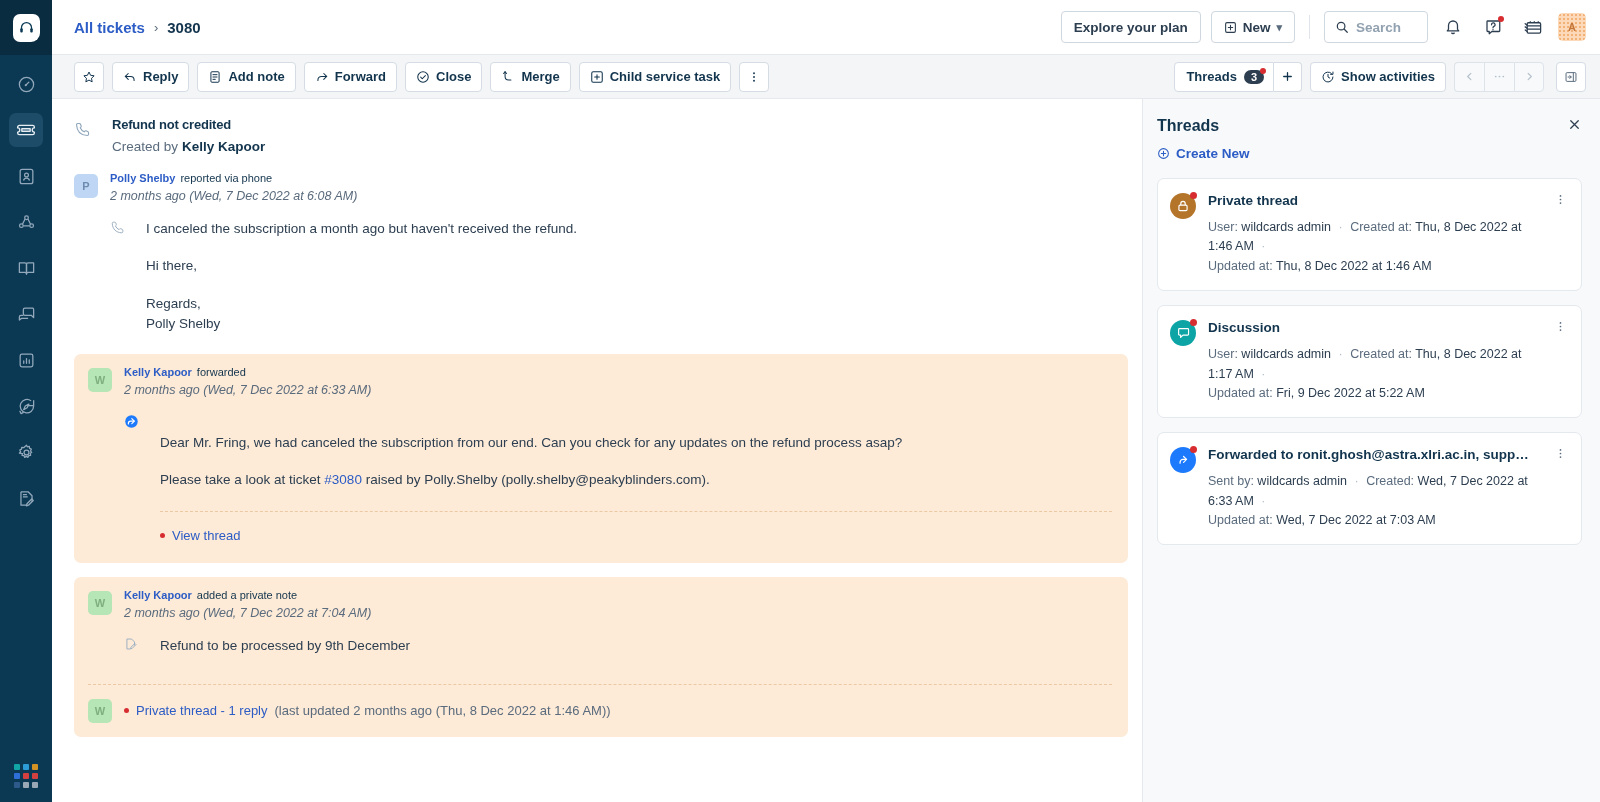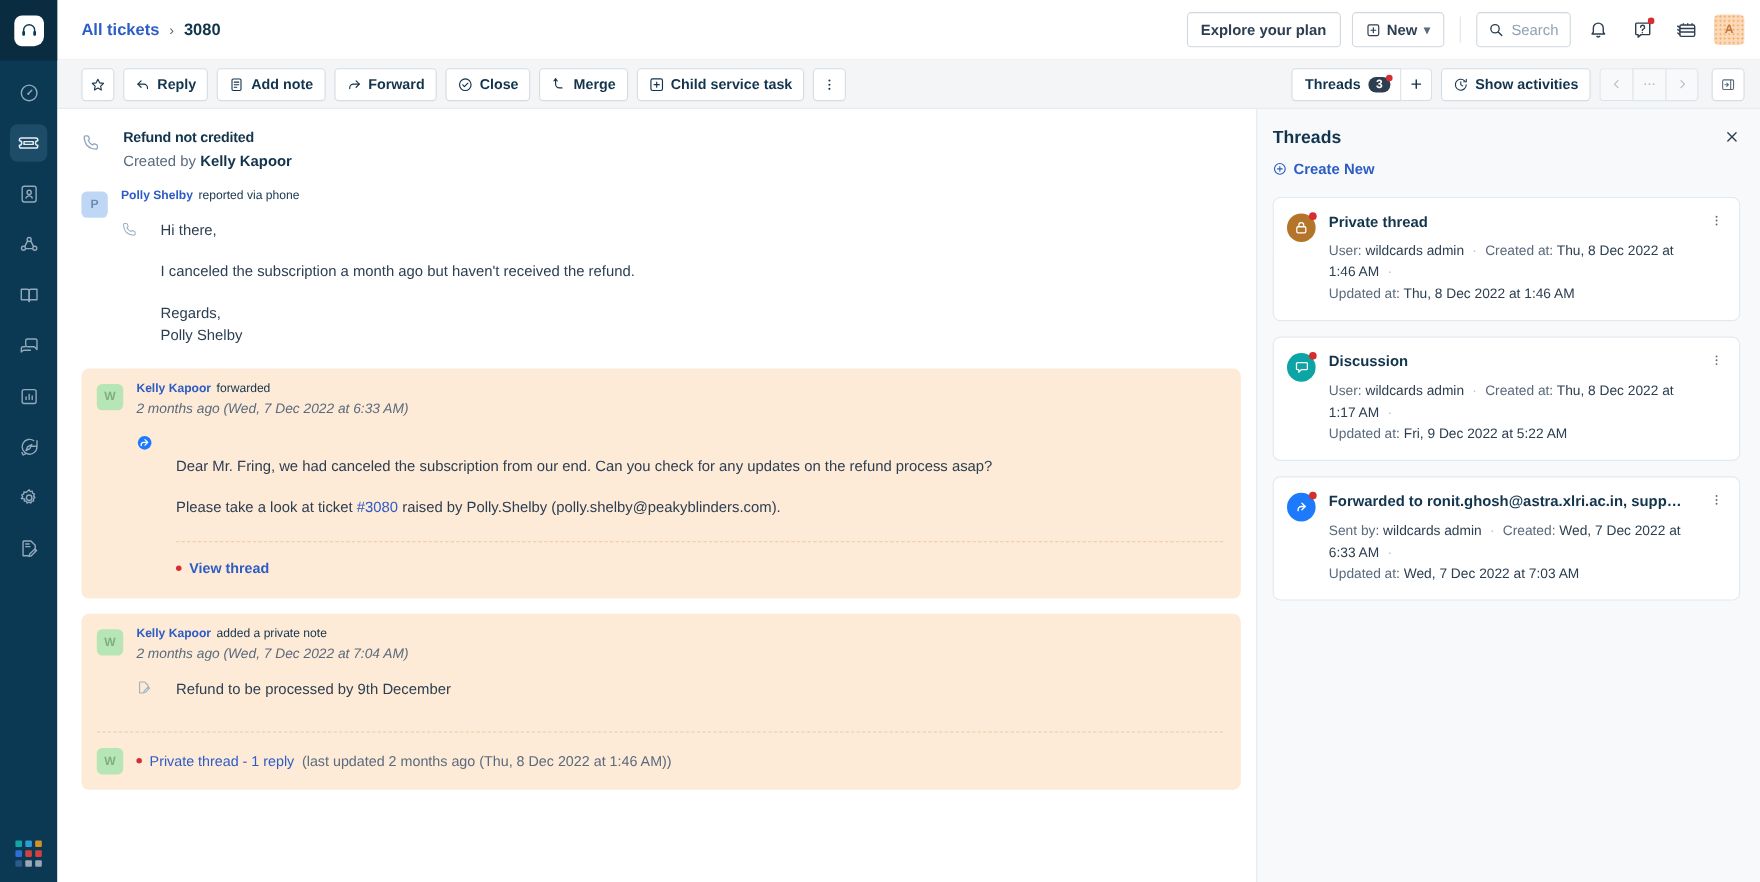--- a/index.html
+++ b/index.html
@@ -53,23 +53,23 @@
   .crumb-cur { color: #12344d; font-weight: 700; }
   .top-right { margin-left: auto; display: flex; align-items: center; gap: 10px; }
   .btn {
     border: 1px solid #cfd7df; background: #fff; border-radius: 4px;
     font-size: 13.5px; color: #2c3e50; font-weight: 700;
     padding: 0 12px; height: 32px; display: inline-flex; align-items: center;
     gap: 6px; cursor: pointer; white-space: nowrap;
     font-family: "Liberation Sans", sans-serif;
   }
   .search-box {
-    border: 1px solid #cfd7df; border-radius: 4px; height: 32px; width: 86px;
+    border: 1px solid #cfd7df; border-radius: 4px; height: 32px; width: 104px;
     display: flex; align-items: center; gap: 7px; padding: 0 10px;
-    color: #92a2b1; font-size: 13.5px; cursor: text;
+    color: #92a2b1; font-size: 13.5px; cursor: text; font-weight: bold;
   }
   .icon-btn {
     width: 30px; height: 30px; display: flex; align-items: center; justify-content: center;
     cursor: pointer; position: relative; color: #2c3e50;
   }
   .reddot {
     position: absolute; width: 6px; height: 6px; background: #d72d30;
     border-radius: 50%; top: 4px; right: 4px;
   }
   .avatar-top {
@@ -162,21 +162,21 @@
   
   .block {
     border-radius: 7px; padding: 12px 16px 14px 14px; margin-top: 14px;
   }
   .block-note { background: #fdead7; }
   .block .msg { padding-top: 0; }
   .fwd-line { font-size: 13px; color: #2c3e50; font-weight: 700; }
   .divider-dash { border: none; border-top: 1px dashed #ecc9a5; margin: 20px 0 0 0; }
   .view-thread {
     display: flex; align-items: center; gap: 7px; margin-top: 16px;
-    font-size: 13px; color: #2c5cc5; cursor: pointer; font-weight: bold;
+    font-size: 13px; color: #2c5cc5; cursor: pointer;
   }
   .dot-red { width: 5px; height: 5px; border-radius: 50%; background: #d72d30; flex: 0 0 5px; }
   .thread-ref { font-size: 13px; color: #5a6b7d; }
   .thread-ref a { color: #2c5cc5; text-decoration: none; cursor: pointer; }
 
   
   .panel {
     width: 458px; flex: 0 0 458px; background: #f7f9fa;
     border-left: 1px solid #e5e9ee; padding: 18px 18px 0 14px; overflow: hidden;
   }
@@ -506,29 +506,30 @@
             </div>
           </div>
         </div>
 
         <div class="msg">
           <div class="msg-av av-blue">P</div>
           <div class="msg-main">
             <div class="msg-head">
               <span class="who">Polly Shelby</span><span class="act">reported via phone</span>
             </div>
+            <div class="msg-time">2 months ago (Wed, 7 Dec 2022 at 6:08 AM)</div>
             <div class="msg-body">
               <div class="mb-icon">
                 <svg width="15" height="15" viewBox="0 0 24 24" fill="none" stroke="#9eb0c2" stroke-width="1.6" stroke-linejoin="round">
                   <path d="M7.5 3.5c.8 0 1.4.5 1.7 1.2l.9 2.3c.2.6.1 1.3-.4 1.7l-1 .9a12 12 0 005.7 5.7l.9-1c.4-.5 1.1-.6 1.7-.4l2.3.9c.7.3 1.2.9 1.2 1.7v2.3c0 1-.8 1.8-1.8 1.7C9.5 20 4 14.5 3.6 5.3 3.5 4.3 4.3 3.5 5.3 3.5z"></path>
                 </svg>
               </div>
               <div class="msg-text">
+                <p>I canceled the subscription a month ago but haven't received the refund.</p>
                 <p>Hi there,</p>
-                <p>I canceled the subscription a month ago but haven't received the refund.</p>
                 <p style="white-space:pre-line">Regards,
 Polly Shelby</p>
               </div>
             </div>
           </div>
         </div>
 
         <div class="block block-note">
           <div class="msg">
             <div class="msg-av av-green">W</div>

